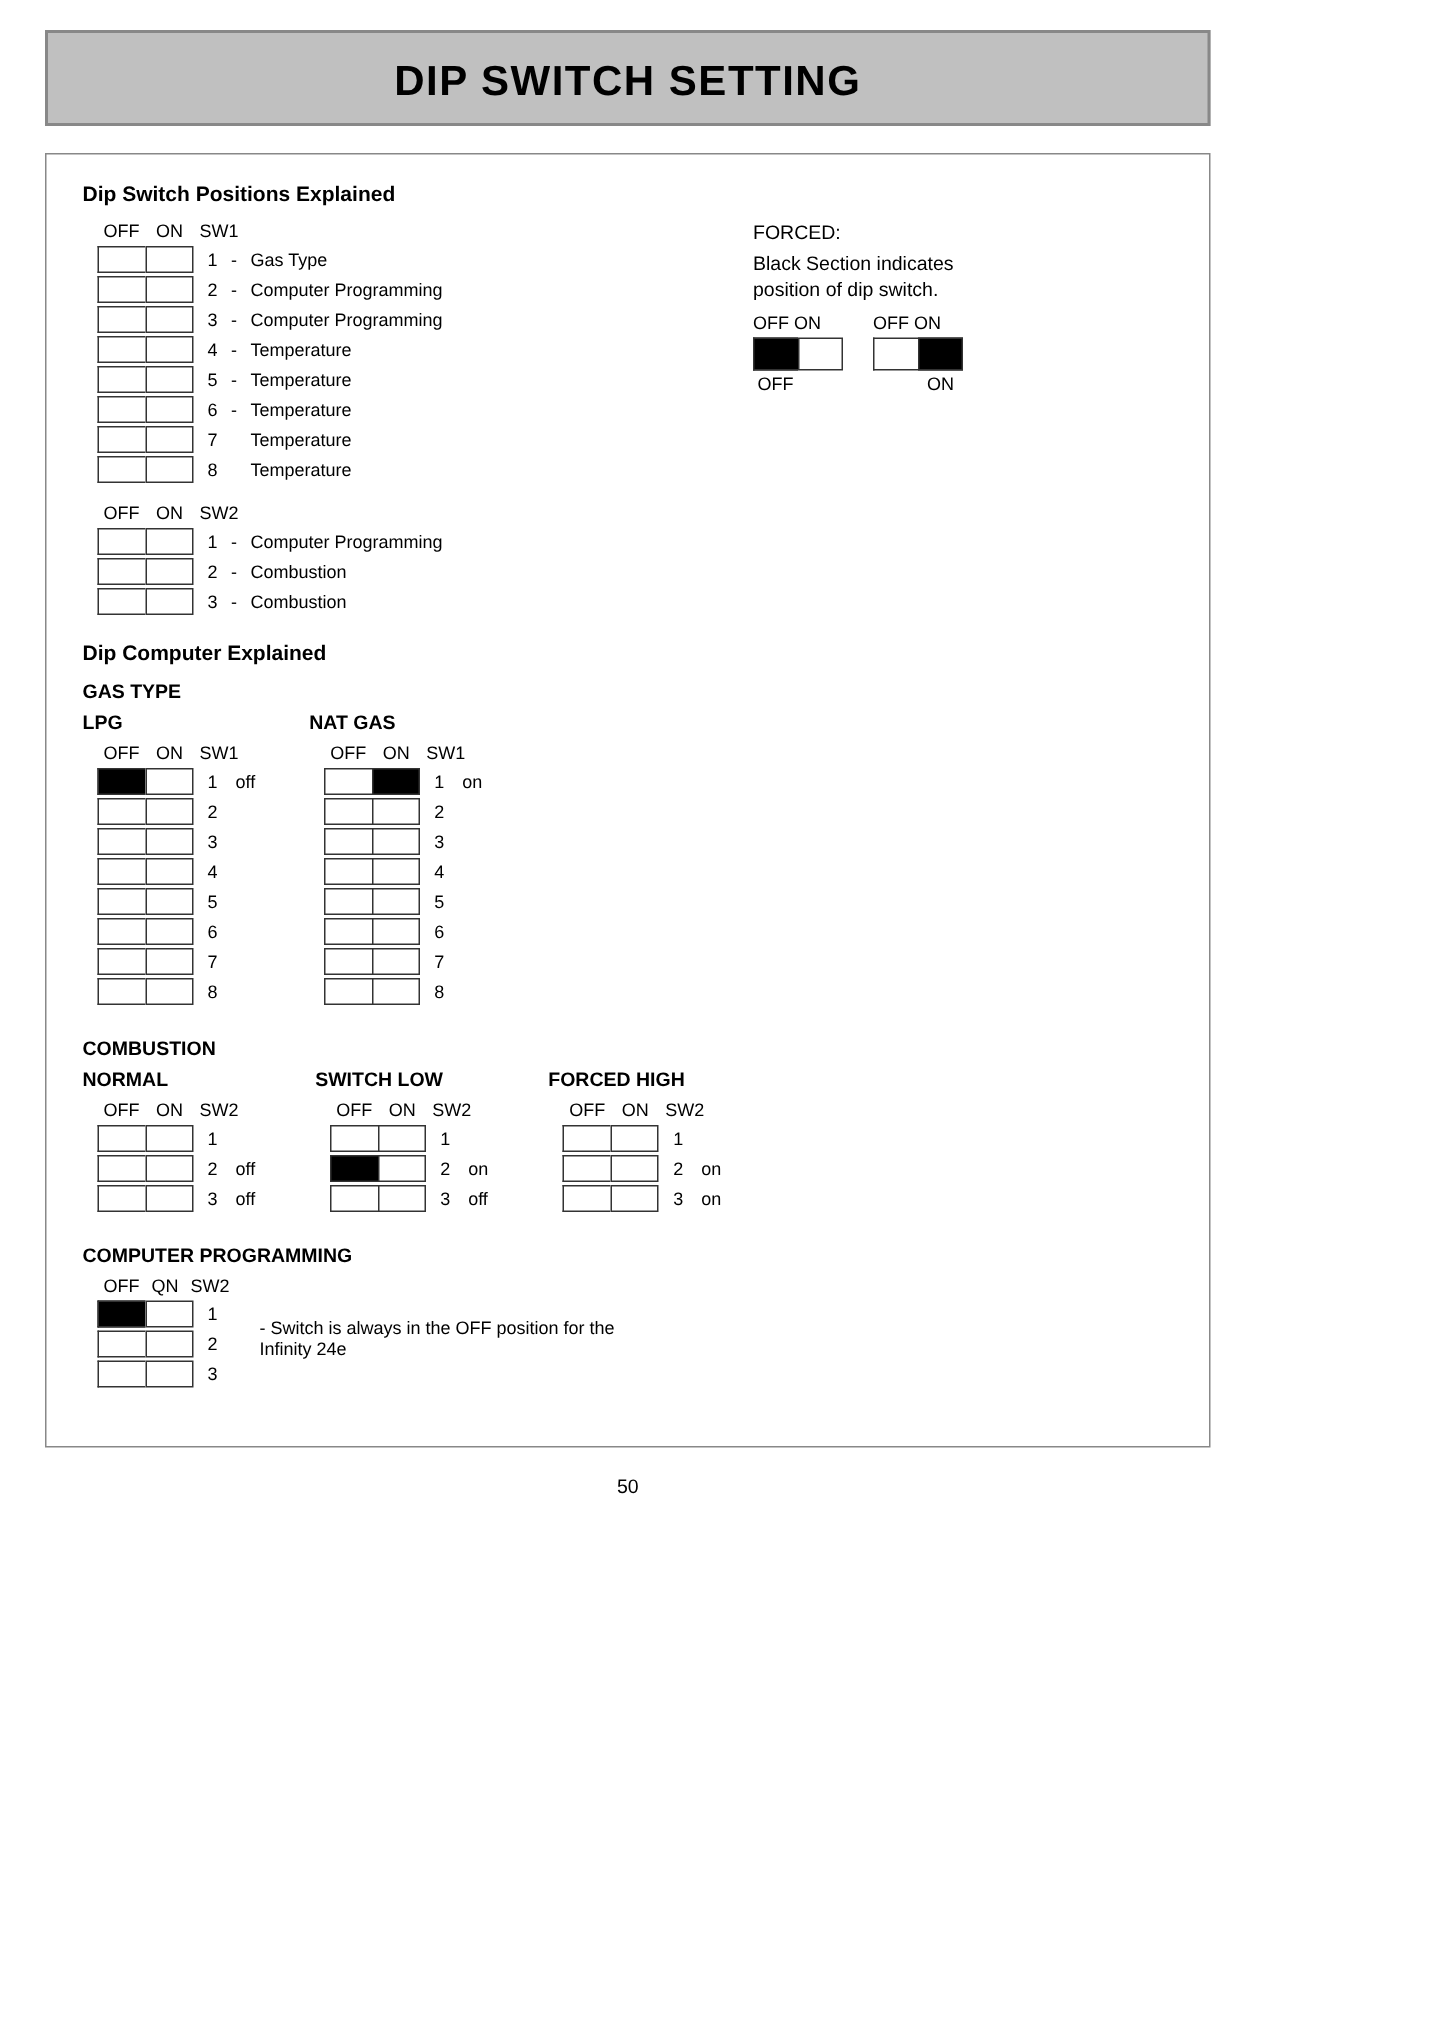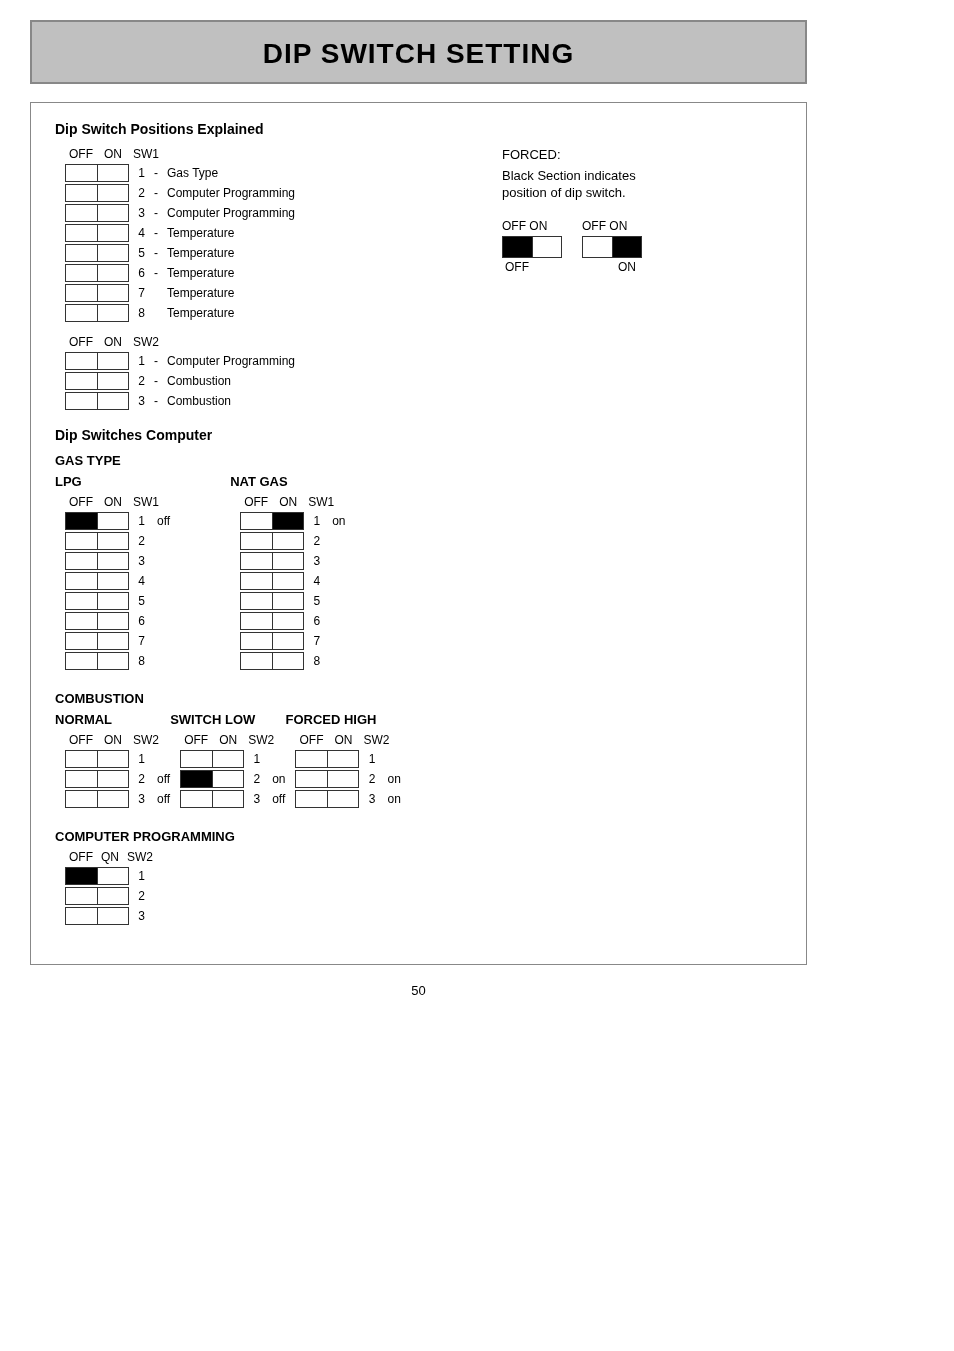--- a/index.html
+++ b/index.html
@@ -136,21 +136,21 @@
     .legend-title {
       font-size: 13px;
       margin-bottom: 6px;
     }
     .legend-subtitle {
       font-size: 13px;
       margin-bottom: 2px;
     }
     .legend-sub2 {
       font-size: 13px;
-      margin-bottom: 19px;
+      margin-bottom: 8px;
     }
 
     .legend-switches {
       display: flex;
       gap: 20px;
       margin-bottom: 4px;
     }
     .legend-switch-item {
       display: flex;
       flex-direction: column;
@@ -187,38 +187,39 @@
 
     .sub-title {
       font-weight: bold;
       font-size: 13px;
       margin-bottom: 6px;
     }
 
     
     .gas-type-section {
       display: flex;
-      gap: 60px;
+      gap: 36px;
       margin-bottom: 14px;
     }
 
     .gas-variant {
       display: flex;
       flex-direction: column;
     }
 
     .gas-variant-title {
       font-size: 13px;
       font-weight: bold;
       margin-bottom: 6px;
     }
 
     
     .combustion-section {
       display: flex;
+      gap: 40px;
       margin-bottom: 14px;
     }
 
     .comb-variant {
       display: flex;
       flex-direction: column;
     }
     .comb-variant-title {
       font-size: 13px;
       font-weight: bold;
@@ -392,21 +393,21 @@
             <div class="legend-off-on">
               <span class="legend-off-label"></span>
               <span class="legend-on-label">ON</span>
             </div>
           </div>
         </div>
       </div>
     </div>
 
     <div style="margin-top:10px;">
-      <div class="section-header">Dip Switches Computer</div>
+      <div class="section-header">Dip Computer Explained</div>
 
       <div class="sub-section">
         <div class="sub-title">GAS TYPE</div>
 
         <div class="gas-type-section">
 
           <div class="gas-variant">
             <div class="gas-variant-title">LPG</div>
             <div class="dip-label-row">
               <span class="dip-col-off">OFF</span>
@@ -646,20 +647,24 @@
                   <div class="dip-row-annot"></div>
                 </div>
                 <div class="dip-row">
                   <div class="dip-cell-off"></div>
                   <div class="dip-cell-on"></div>
                   <div class="dip-row-num">3</div>
                   <div class="dip-row-annot"></div>
                 </div>
               </div>
           </div>
+          <div class="comp-prog-desc">
+            <div>- Switch is always in the OFF position for the</div>
+            <div>Infinity 24e</div>
+          </div>
         </div>
       </div>
 
     </div>
 
   </div>
 
   <div class="page-number">50</div>
 
 </div>

